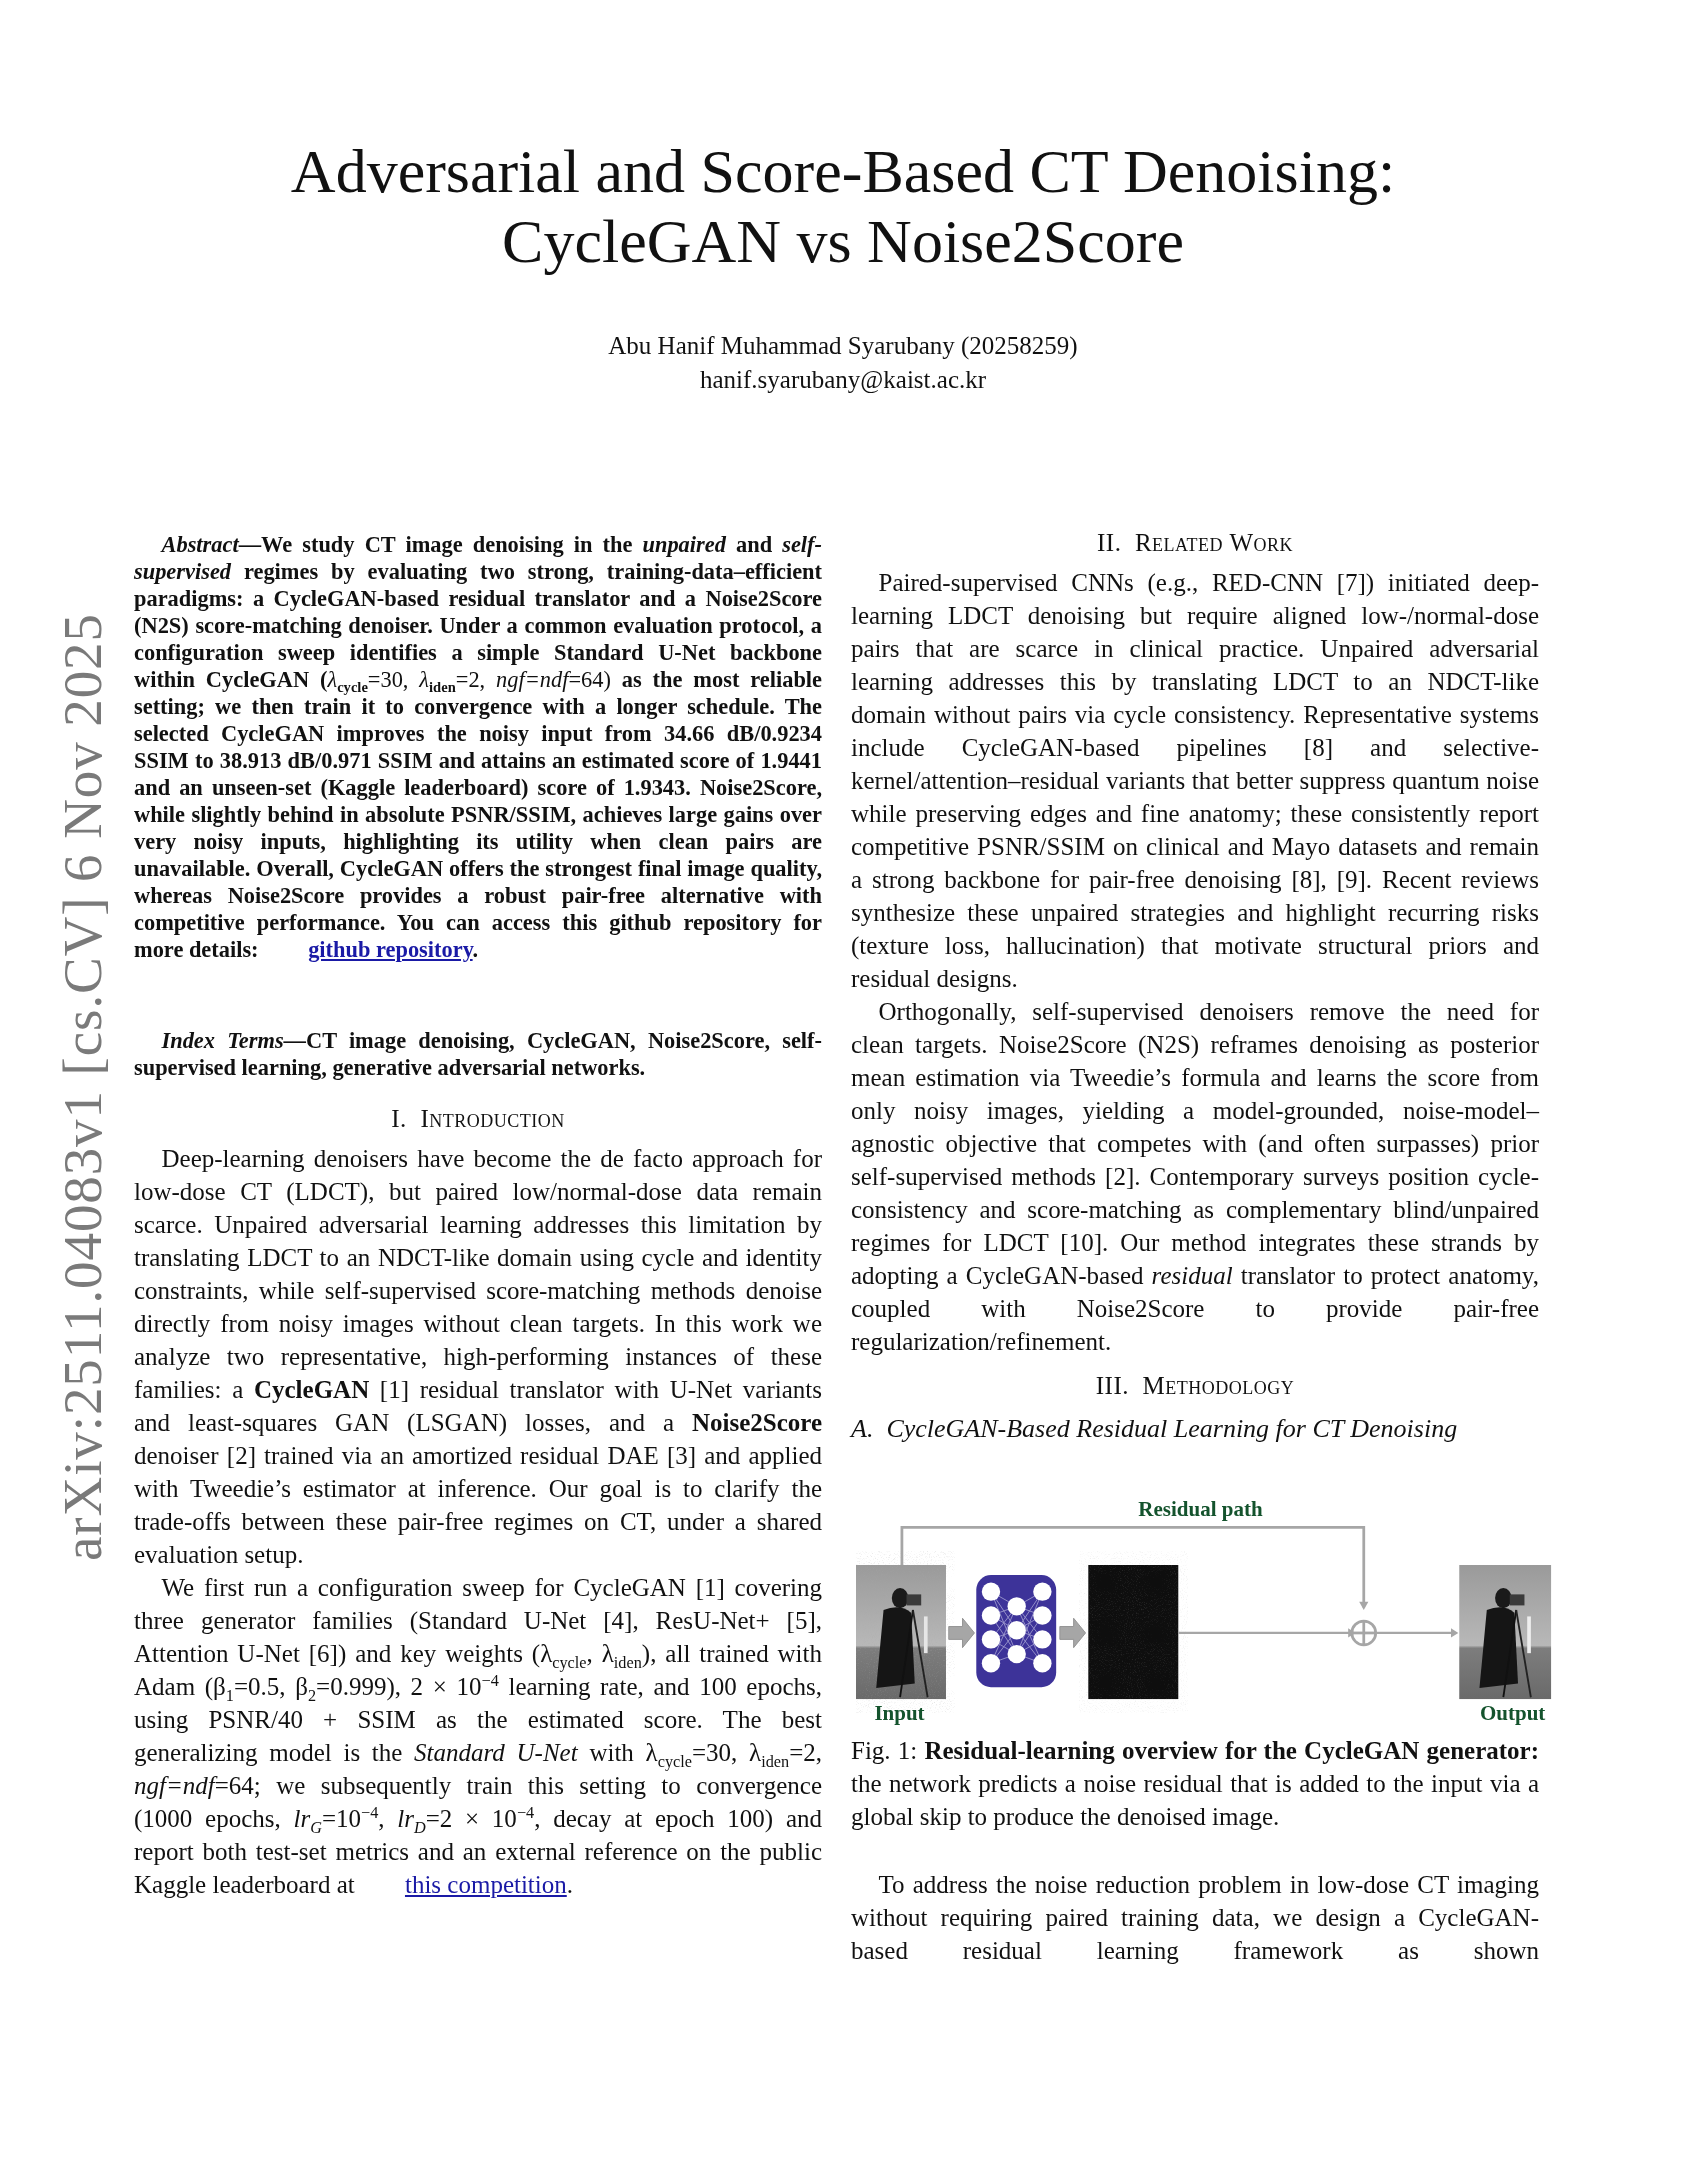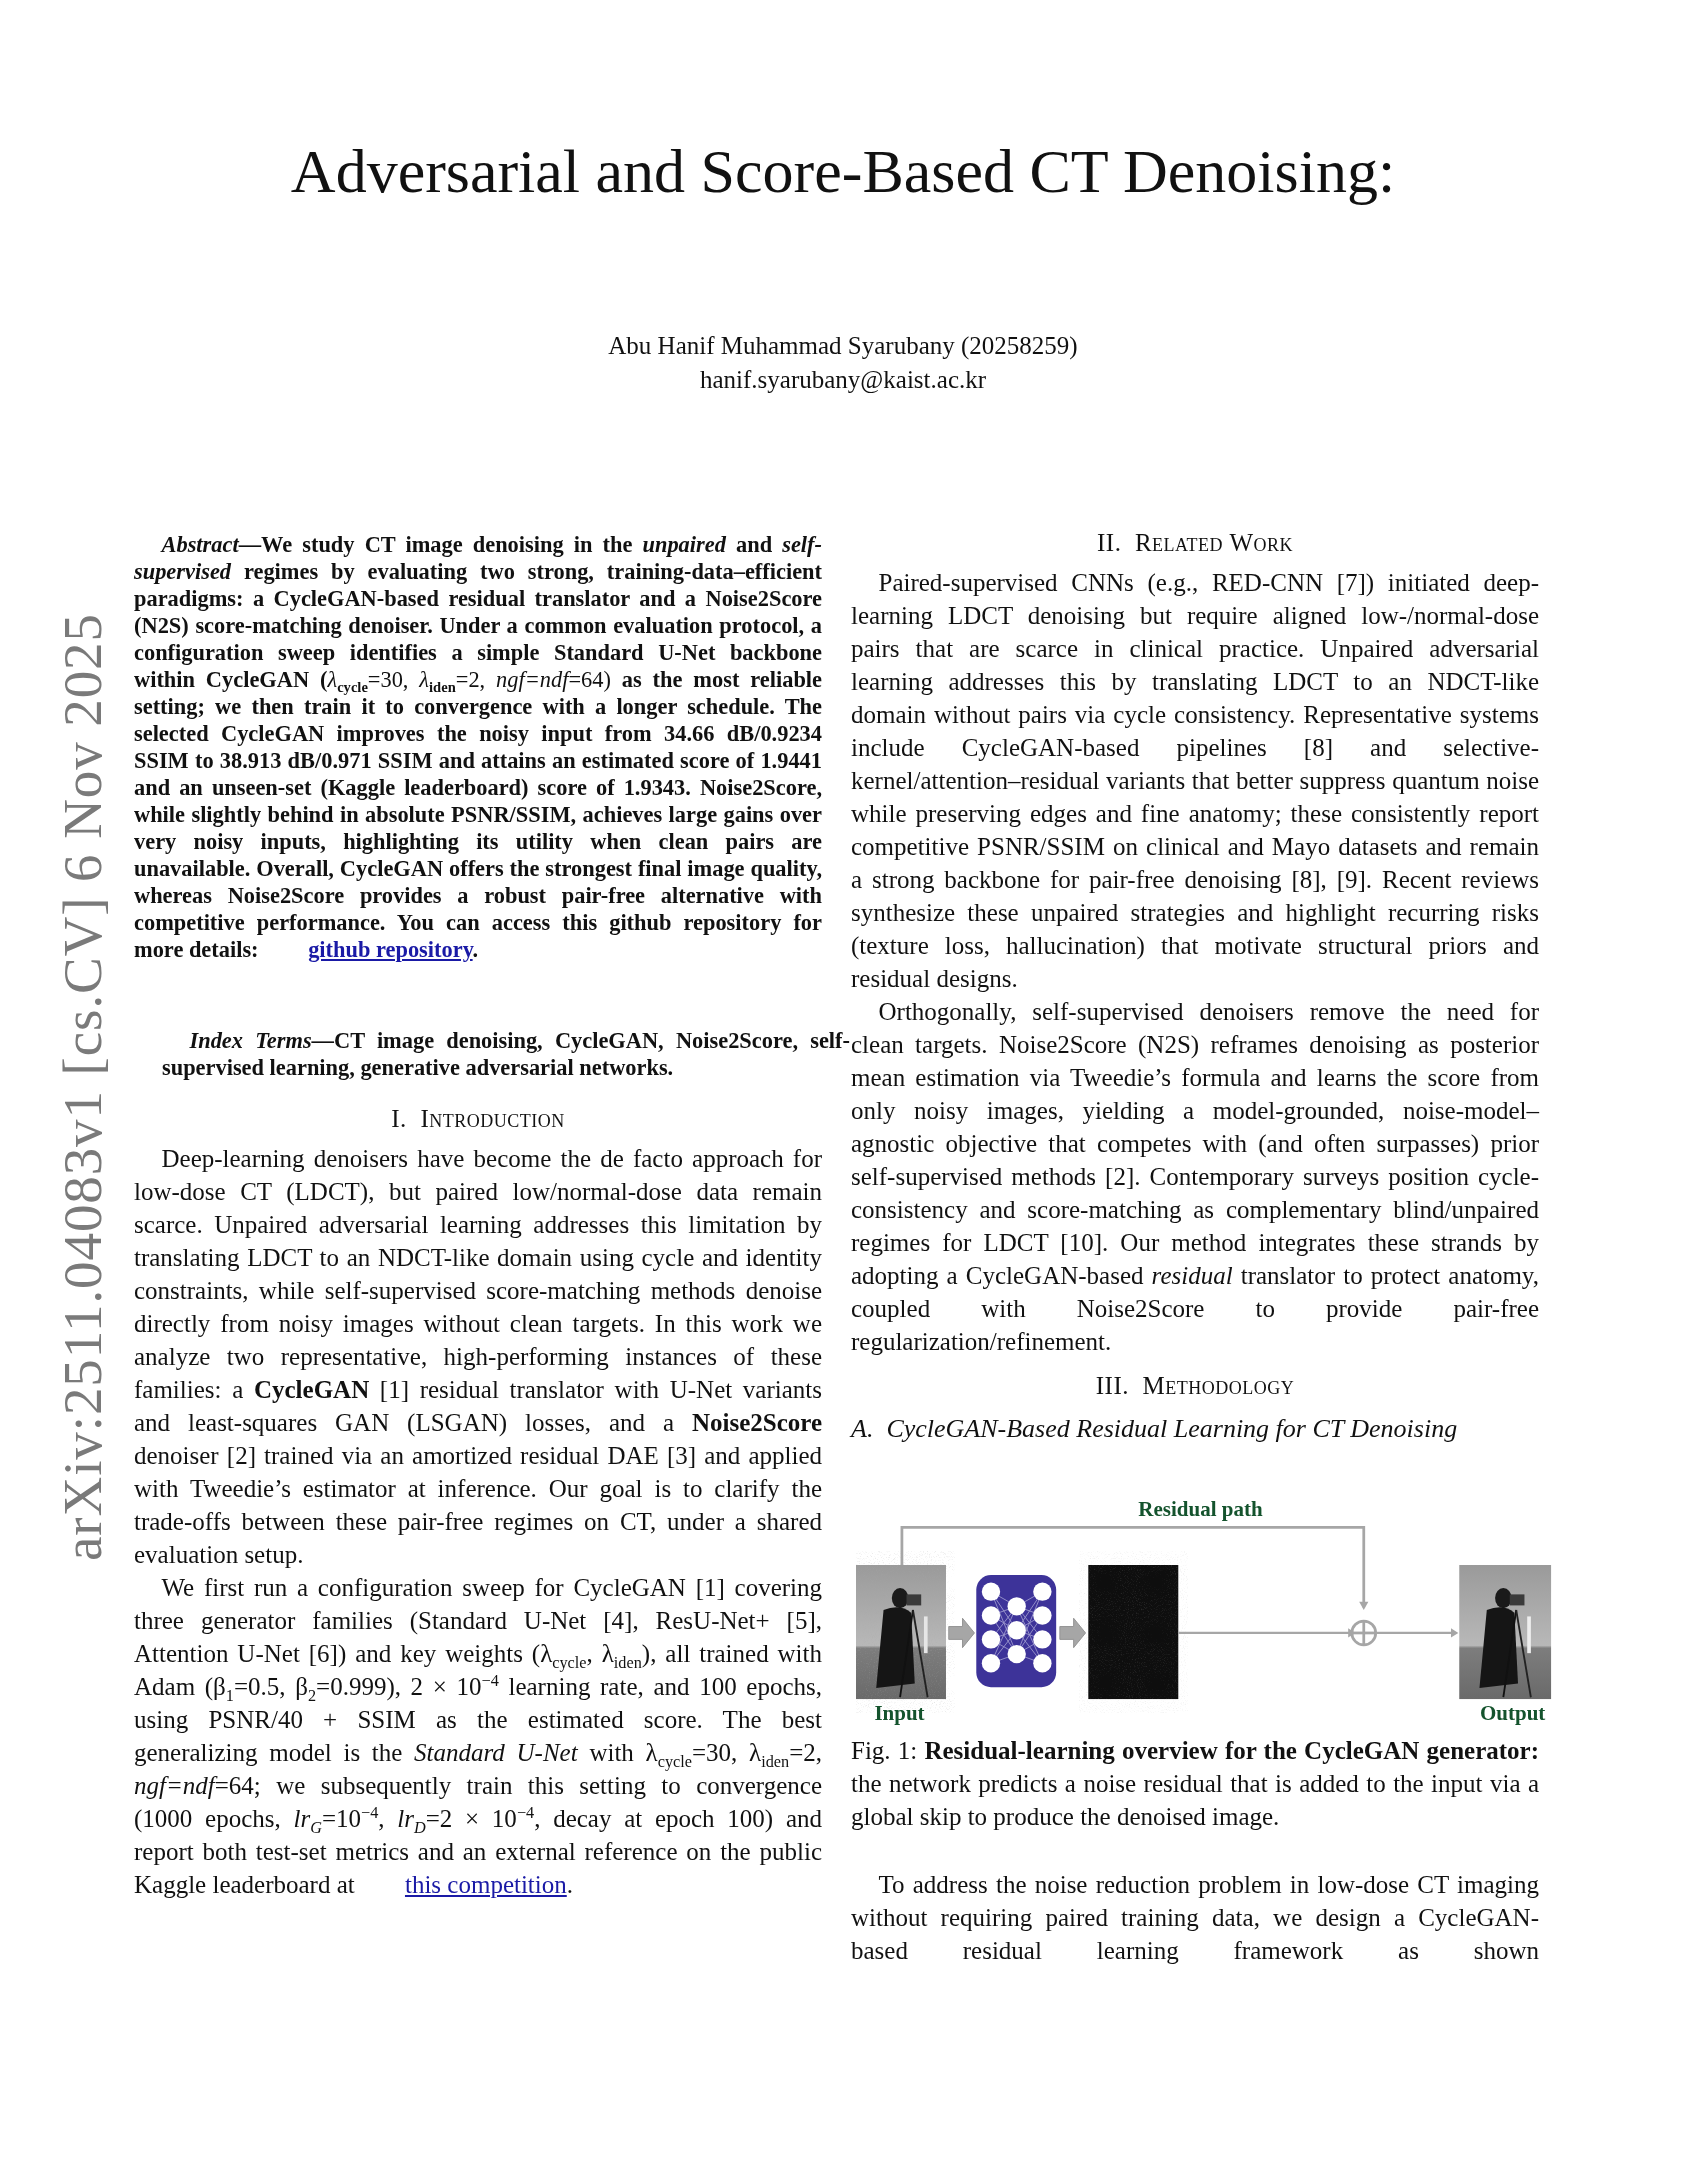--- a/index.html
+++ b/index.html
@@ -10,21 +10,21 @@
   .author-block { left: 0; width: 1686px; text-align: center; font-size: 25px; line-height: 34px; top: 329px; }
   .author-block .it { font-style: italic; }
   .stamp { left: 51px; top: 1561px; transform-origin: 0 0; transform: rotate(-90deg);
            font-size: 55px; color: #7a7a7a; white-space: nowrap; letter-spacing: 0.9px; }
   .col { width: 688px; text-align: justify; }
   .left { left: 134px; }
   .right { left: 851px; }
   .abstract { top: 531px; font-size: 22.4px; line-height: 27px; font-weight: bold; }
   .abstract p { margin: 0; text-indent: 27.5px; }
   .abstract .it { font-style: italic; }
-  .index-terms { top: 1027px; font-size: 22.4px; line-height: 27px; font-weight: bold; margin-left: 28px; }
+  .index-terms { top: 1027px; font-size: 22.4px; line-height: 27px; font-weight: bold; }
   .index-terms p { margin: 0; text-indent: 27.5px; }
   .index-terms .it { font-style: italic; font-weight: bold; }
   .sec { font-size: 25px; text-align: center; letter-spacing: 0.5px; }
   .sec .sc { font-variant: small-caps; }
   .body { font-size: 25px; line-height: 33px; }
   .body p { margin: 0; text-indent: 27.5px; }
   .body b { font-weight: bold; }
   .body i { font-style: italic; }
   a.link { color: #1a1aa6; text-decoration: underline; text-decoration-color: #1a1aa6; margin-left: 44px; }
   .subsec { font-size: 26px; font-style: italic; }
@@ -35,20 +35,21 @@
   sub, sup { font-size: 65%; line-height: 0; }
   .math { font-style: italic; }
 </style>
 </head>
 <body>
 
 <div class="abs stamp">arXiv:2511.04083v1  [cs.CV]  6 Nov 2025</div>
 
 <div class="abs title">
   <div>Adversarial and Score-Based CT Denoising:</div>
+  <div>CycleGAN vs Noise2Score</div>
 </div>
 
 <div class="abs author-block">
   <div>Abu Hanif Muhammad Syarubany (20258259)</div>
   <div>hanif.syarubany@kaist.ac.kr</div>
 </div>
 
 <div class="abs col left abstract">
   <p><span class="it">Abstract</span><span>—</span><span>We study CT image denoising in the </span><span class="it">unpaired</span><span> and </span><span class="it">self-supervised</span><span> regimes by evaluating two strong, training-data–efficient paradigms: a CycleGAN-based residual translator and a Noise2Score (N2S) score-matching denoiser. Under a common evaluation protocol, a configuration sweep identifies a simple Standard U-Net backbone within CycleGAN (</span><span style="font-weight:normal"><span class="math">λ</span><sub style="font-weight:bold">cycle</sub><span>=30, </span><span class="math">λ</span><sub style="font-weight:bold">iden</sub><span>=2, </span><span class="math">ngf=ndf</span><span>=64)</span></span><span> as the most reliable setting; we then train it to convergence with a longer schedule. The selected CycleGAN improves the noisy input from 34.66 dB/0.9234 SSIM to 38.913 dB/0.971 SSIM and attains an estimated score of 1.9441 and an unseen-set (Kaggle leaderboard) score of 1.9343. Noise2Score, while slightly behind in absolute PSNR/SSIM, achieves large gains over very noisy inputs, highlighting its utility when clean pairs are unavailable. Overall, CycleGAN offers the strongest final image quality, whereas Noise2Score provides a robust pair-free alternative with competitive performance. You can access this github repository for more details: </span><a class="link">github repository</a><span>.</span></p>
 </div>

